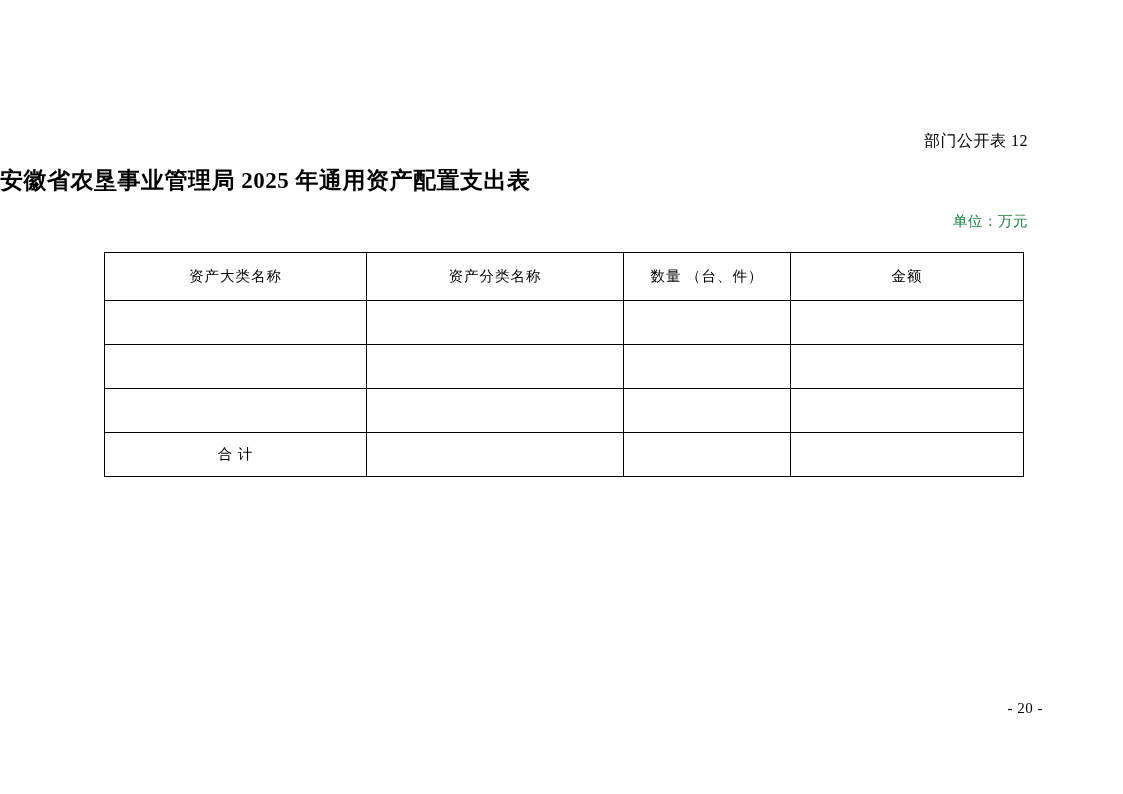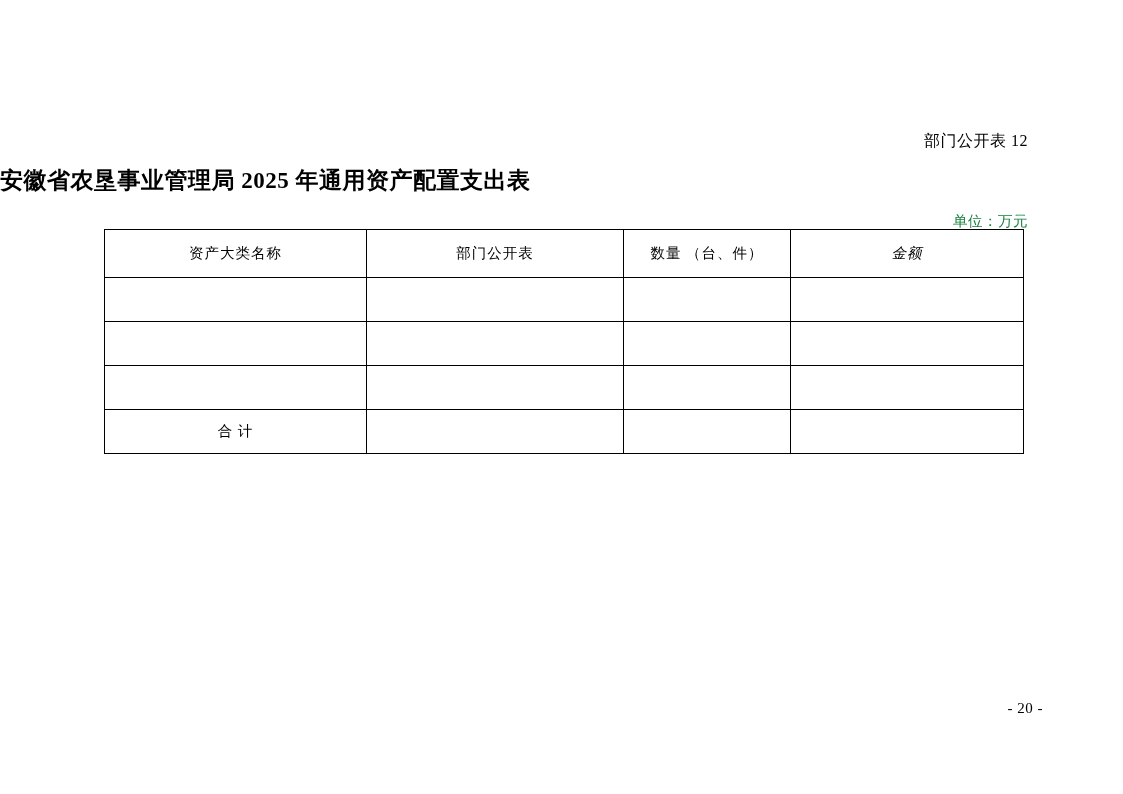--- a/index.html
+++ b/index.html
@@ -47,21 +47,21 @@
     position: absolute;
     top: 212px;
     right: 95px;
     font-size: 14.5px;
     letter-spacing: 0.5px;
     color: #15803d;
     white-space: nowrap;
   }
   table.asset-table {
     position: absolute;
-    top: 229px;
+    top: 252px;
     left: 104px;
     width: 915px;
     border-collapse: collapse;
     table-layout: fixed;
   }
   table.asset-table td, table.asset-table th {
     border: 1px solid #000;
     padding: 0;
     text-align: center;
     vertical-align: middle;
@@ -73,21 +73,21 @@
   table.asset-table thead td {
     height: 47px;
   }
   table.asset-table tbody td {
     height: 43px;
     margin-top: 32px;
   }
   .col-1 { width: 261px; }
   .col-2 { width: 256px; }
   .col-3 { width: 166px; }
-  .col-4 { width: 232px; font-style: italic; }
+  .col-4 { width: 232px; }
   .total-cell {
     letter-spacing: 6px;
     padding-left: 6px;
   }
   .note {
     position: absolute;
     top: 460px;
     left: 90px;
     font-size: 14.5px;
     letter-spacing: 1.2px;
@@ -112,21 +112,21 @@
   <div class="form-label">部门公开表 12</div>
 
   <div class="doc-title">安徽省农垦事业管理局 2025 年通用资产配置支出表</div>
 
   <div class="unit-label">单位：万元</div>
 
   <table class="asset-table">
     <thead>
       <tr>
         <td class="col-1">资产大类名称</td>
-        <td class="col-2">部门公开表</td>
+        <td class="col-2">资产分类名称</td>
         <td class="col-3">数量 （台、件）</td>
         <td class="col-4">金额</td>
       </tr>
     </thead>
     <tbody>
       <tr>
         <td class="col-1"></td>
         <td class="col-2"></td>
         <td class="col-3"></td>
         <td class="col-4"></td>

